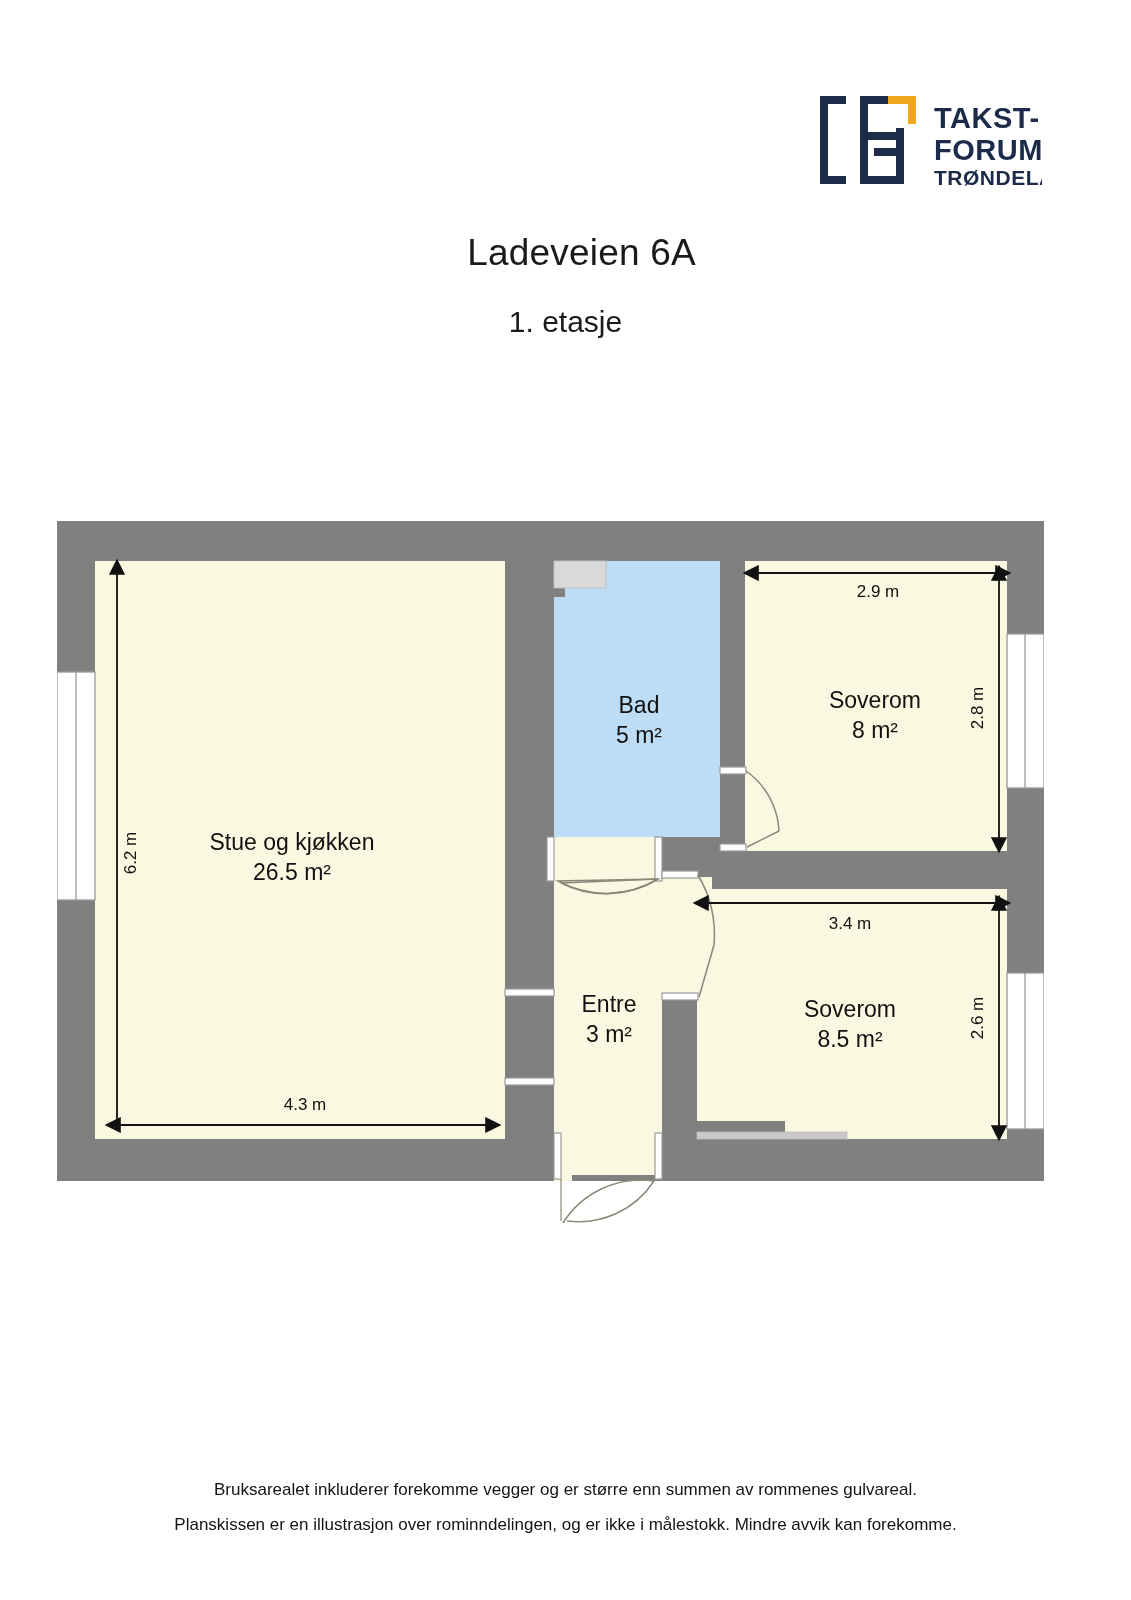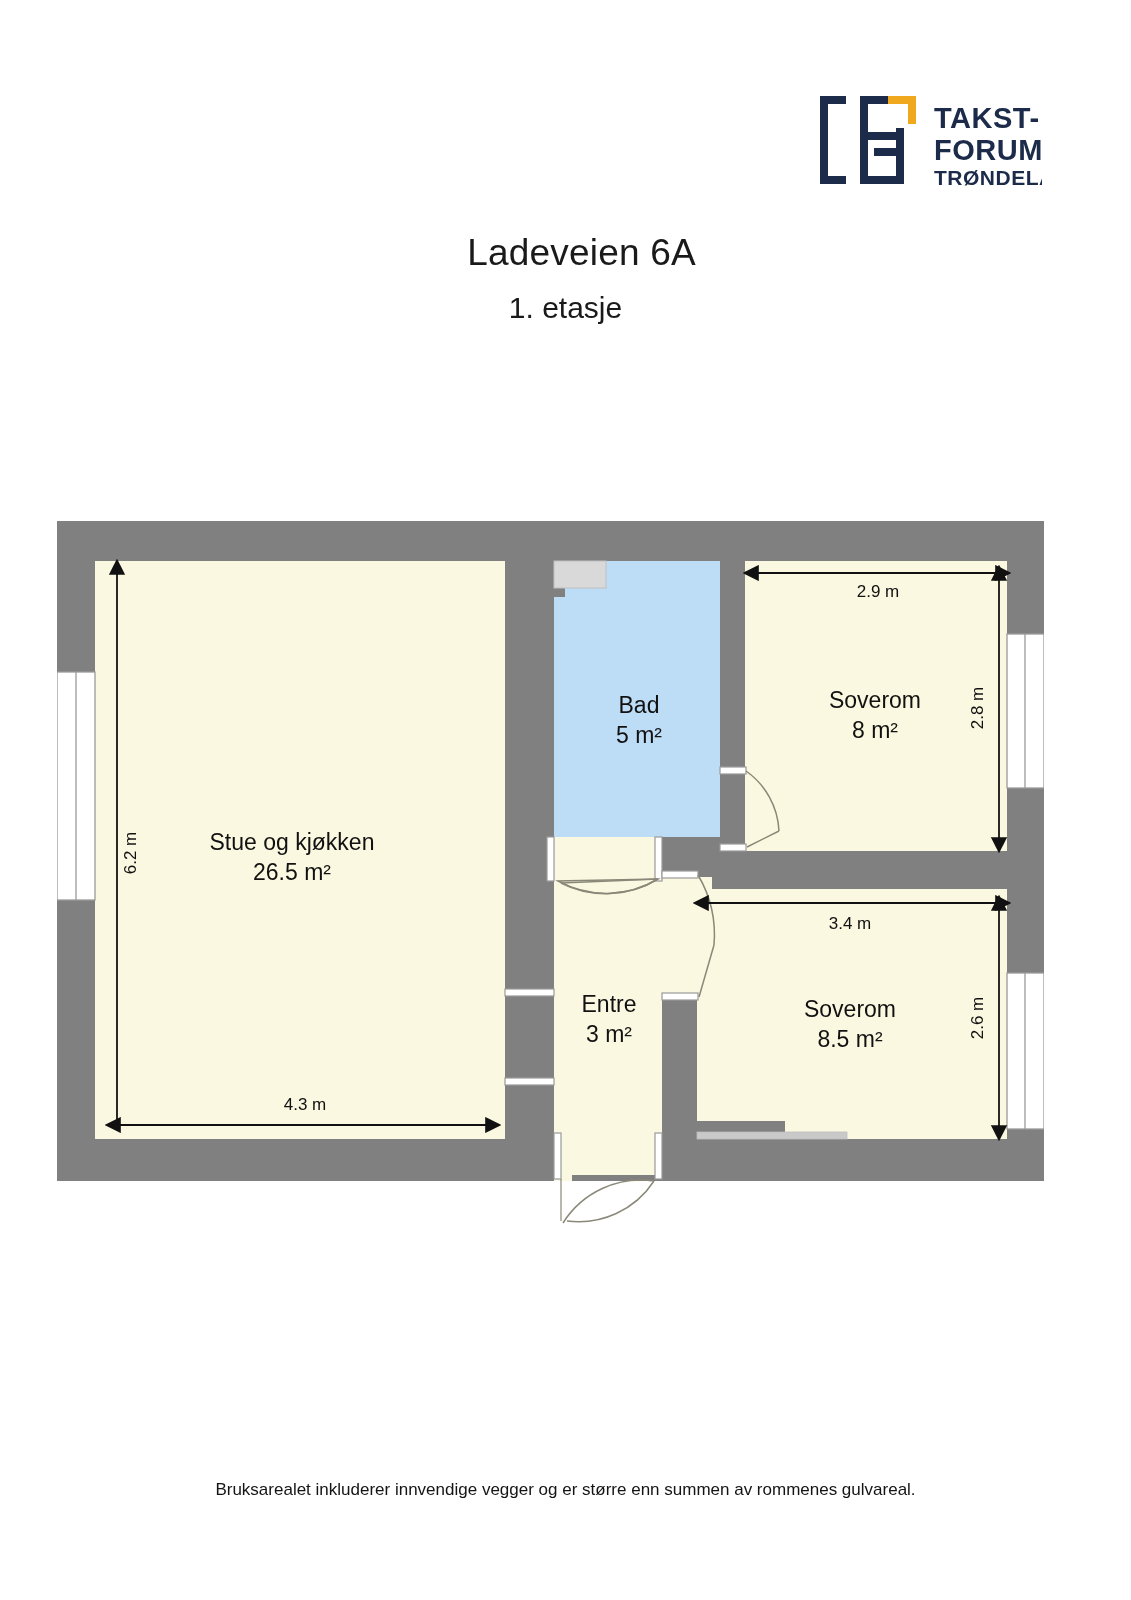--- a/index.html
+++ b/index.html
@@ -33,21 +33,21 @@
     top: 232px;
     width: 1131px;
     text-align: center;
     font-size: 37px;
     font-weight: 400;
     letter-spacing: 0.2px;
   }
   #floor-subtitle {
     position: absolute;
     left: 0;
-    top: 291px;
+    top: 305px;
     width: 1131px;
     text-align: center;
     font-size: 30px;
     font-weight: 400;
   }
 
   
   #floorplan {
     position: absolute;
     left: 57px;
@@ -237,14 +237,15 @@
   </g>
   <g>
     <text class="rm-label" x="793" y="496">Soverom</text>
     <text class="rm-label" x="793" y="526">8.5 m²</text>
   </g>
 
 </svg>
 </div>
 
 <div id="footer">
-  <div>Bruksarealet inkluderer innvendige vegger og er større enn summen av rommenes gulvareal.</div>
+  <div>Bruksarealet inkluderer forekomme vegger og er større enn summen av rommenes gulvareal.</div>
+  <div>Planskissen er en illustrasjon over rominndelingen, og er ikke i målestokk. Mindre avvik kan forekomme.</div>
 </div>
 
 </body></html>

